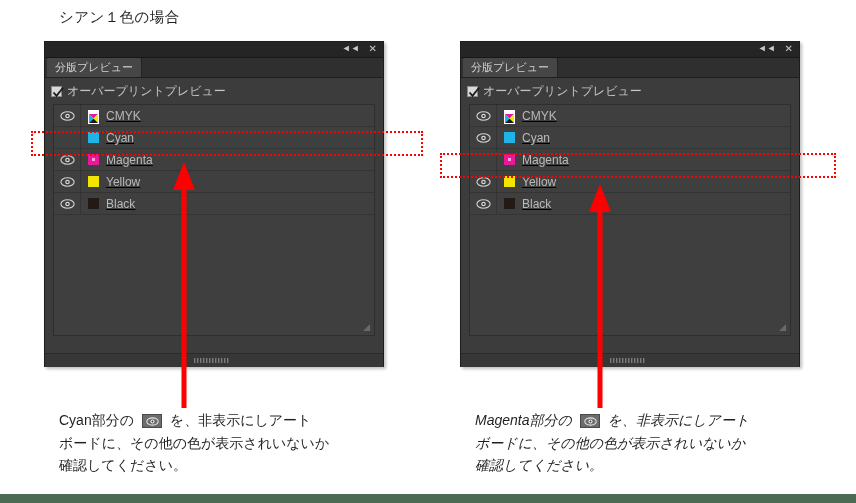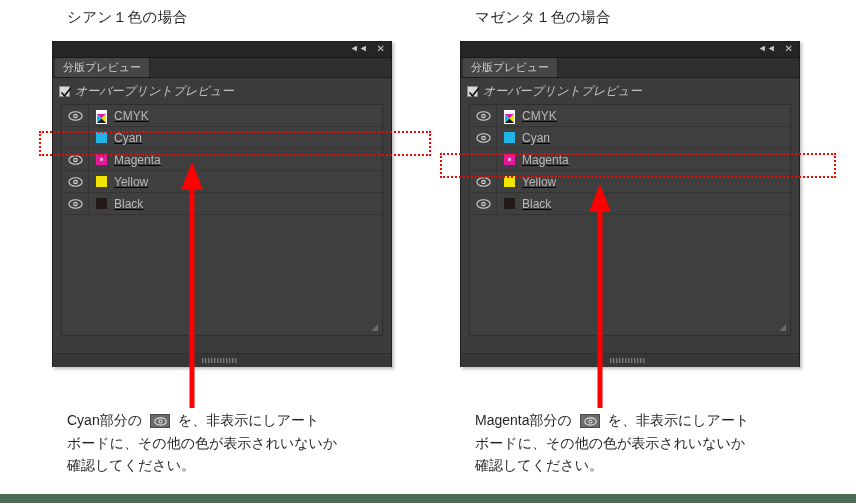--- a/index.html
+++ b/index.html
@@ -5,21 +5,21 @@
   html,body{margin:0;padding:0;}
   body{
     width:856px;height:503px;background:#ffffff;
     font-family:"Liberation Sans","DejaVu Sans",sans-serif;
     overflow:hidden;position:relative;
   }
   .stage{position:absolute;inset:0;}
 
   
   .col{position:absolute;top:0;width:420px;height:503px;}
-  .col-left{left:12px;padding-left:20px;}
+  .col-left{left:4px;padding-left:20px;}
   .col-right{left:420px;}
 
   .heading{
     position:absolute;top:8px;left:55px;
     font-size:14.5px;color:#231f20;letter-spacing:.4px;
     white-space:nowrap;
   }
 
   
   .panel{
@@ -50,21 +50,20 @@
     border-right:1px solid #242424;
     border-top-left-radius:2px;border-top-right-radius:2px;
     white-space:nowrap;
   }
 
   .panel-body{position:relative;background:#3c3c3c;height:calc(100% - 35px);}
 
   .op-row{
     display:flex;align-items:center;gap:5px;
     padding:5px 0 4px 6px;
-    font-style:italic;
   }
   .chk{
     width:11px;height:11px;background:#d9d9d9;border:1px solid #8a8a8a;
     position:relative;flex:0 0 auto;box-sizing:border-box;
   }
   .chk svg{position:absolute;left:0;top:-1px;}
   .op-label{color:#c5c5c5;font-size:12px;white-space:nowrap;}
 
   .ink-list{
     margin:0 8px;background:#3f3f3f;
@@ -277,21 +276,20 @@
         </span>
         <span>を、非表示にしアート</span>
       </span>
       <span class="cap-line">ボードに、その他の色が表示されいないか</span>
       <span class="cap-line">確認してください。</span>
     </div>
   </div>
 
   <div class="col col-right">
 
-    <div class="heading">マゼンタ１色の場合</div>
 
     <div class="panel">
 
       <div class="panel-titlebar">
         <div class="tb-btns">
           <span class="tb-ico">◄◄</span>
           <span class="tb-ico close">✕</span>
         </div>
       </div>
 
@@ -401,21 +399,21 @@
       </div>
     </div>
 
     <div class="dotbox" style="left:20px;top:153px;width:396px;height:25px;"></div>
 
     <svg class="arrow" style="left:168px;top:182px;width:24px;height:226px;" viewBox="0 0 24 226">
       <rect x="9.5" y="24" width="5" height="202" fill="#ff0000"></rect>
       <polygon points="12,2 23,30 1,30" fill="#ff0000"></polygon>
     </svg>
 
-    <div class="caption" style="top:409px;">
+    <div class="caption" style="top:409px;font-style:italic;">
       <span class="cap-line">
         <span>Magenta部分の</span>
         <span class="eye-chip">
           <svg width="13" height="9" viewBox="0 0 15 10">
             <ellipse cx="7.5" cy="5" rx="6.6" ry="4.2" fill="none" stroke="#e8e8e8" stroke-width="1.2"></ellipse>
             <circle cx="7.5" cy="5" r="2.3" fill="#efefef"></circle>
             <circle cx="7.5" cy="5" r="1.1" fill="#3a3a3a"></circle>
           </svg>
         </span>
         <span>を、非表示にしアート</span>

